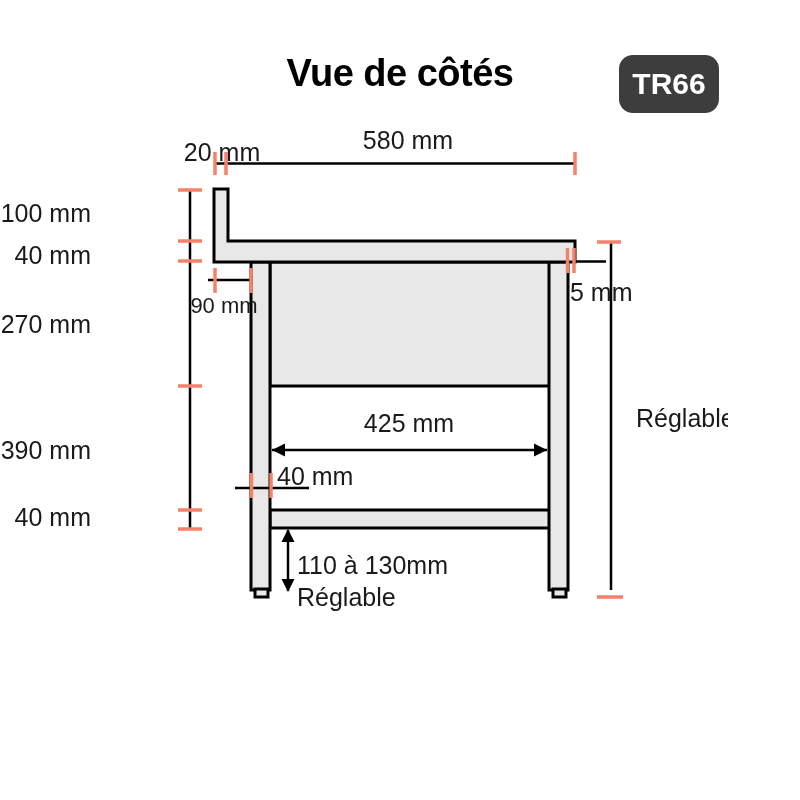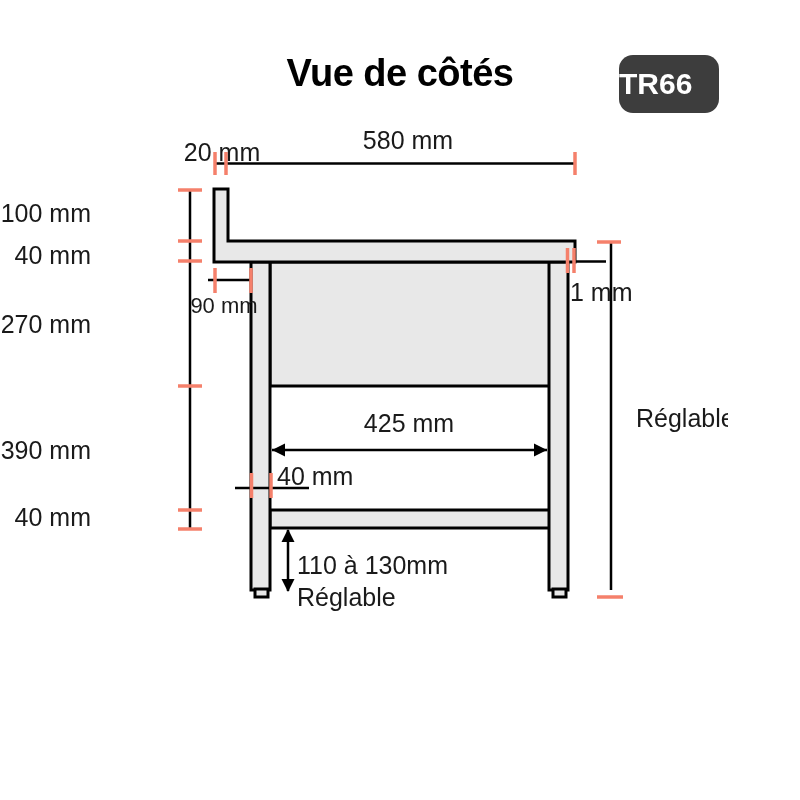--- a/index.html
+++ b/index.html
@@ -24,21 +24,21 @@
   .lbl.c{transform:translate(-50%,-50%);}
   .lbl.l{transform:translateY(-50%);}
   .lbl.r{transform:translateY(-50%);text-align:right;}
   .lbl.small{font-size:22px;}
   .page-title{
     position:absolute;left:400px;top:73px;transform:translate(-50%,-50%);
     font-size:38px;font-weight:700;letter-spacing:-0.5px;color:#000;
   }
   .model-badge{
     position:absolute;left:619px;top:55px;width:100px;height:58px;border-radius:14px;
-    background:var(--badgeBg);display:flex;align-items:center;justify-content:flex-start;
+    background:var(--badgeBg);display:flex;align-items:center;justify-content:center;
   }
   .model-badge span{color:var(--badgeText);font-size:30px;font-weight:700;}
 </style>
 </head>
 <body>
 
 <div class="canvas">
 
   <div class="page-title">Vue de côtés</div>
 
@@ -99,21 +99,21 @@
   <div class="lbl c" style="left:408px;top:140px;">580 mm</div>
 
   <div class="lbl r" style="right:637px;top:213px;">100 mm</div>
   <div class="lbl r" style="right:637px;top:255px;">40 mm</div>
   <div class="lbl r" style="right:637px;top:324px;">270 mm</div>
   <div class="lbl r" style="right:637px;top:450px;">390 mm</div>
   <div class="lbl r" style="right:637px;top:517px;">40 mm</div>
 
   <div class="lbl c small" style="left:224px;top:306px;">90 mm</div>
 
-  <div class="lbl l" style="left:570px;top:292px;">1 mm</div>
+  <div class="lbl l" style="left:570px;top:292px;">5 mm</div>
 
   <div class="lbl l" style="left:636px;top:418px;">Réglable</div>
 
   <div class="lbl c" style="left:409px;top:423px;">425 mm</div>
   <div class="lbl l" style="left:277px;top:476px;">40 mm</div>
 
   <div class="lbl l" style="left:297px;top:565px;">110 à 130mm</div>
   <div class="lbl l" style="left:297px;top:597px;">Réglable</div>
 
 </div>

